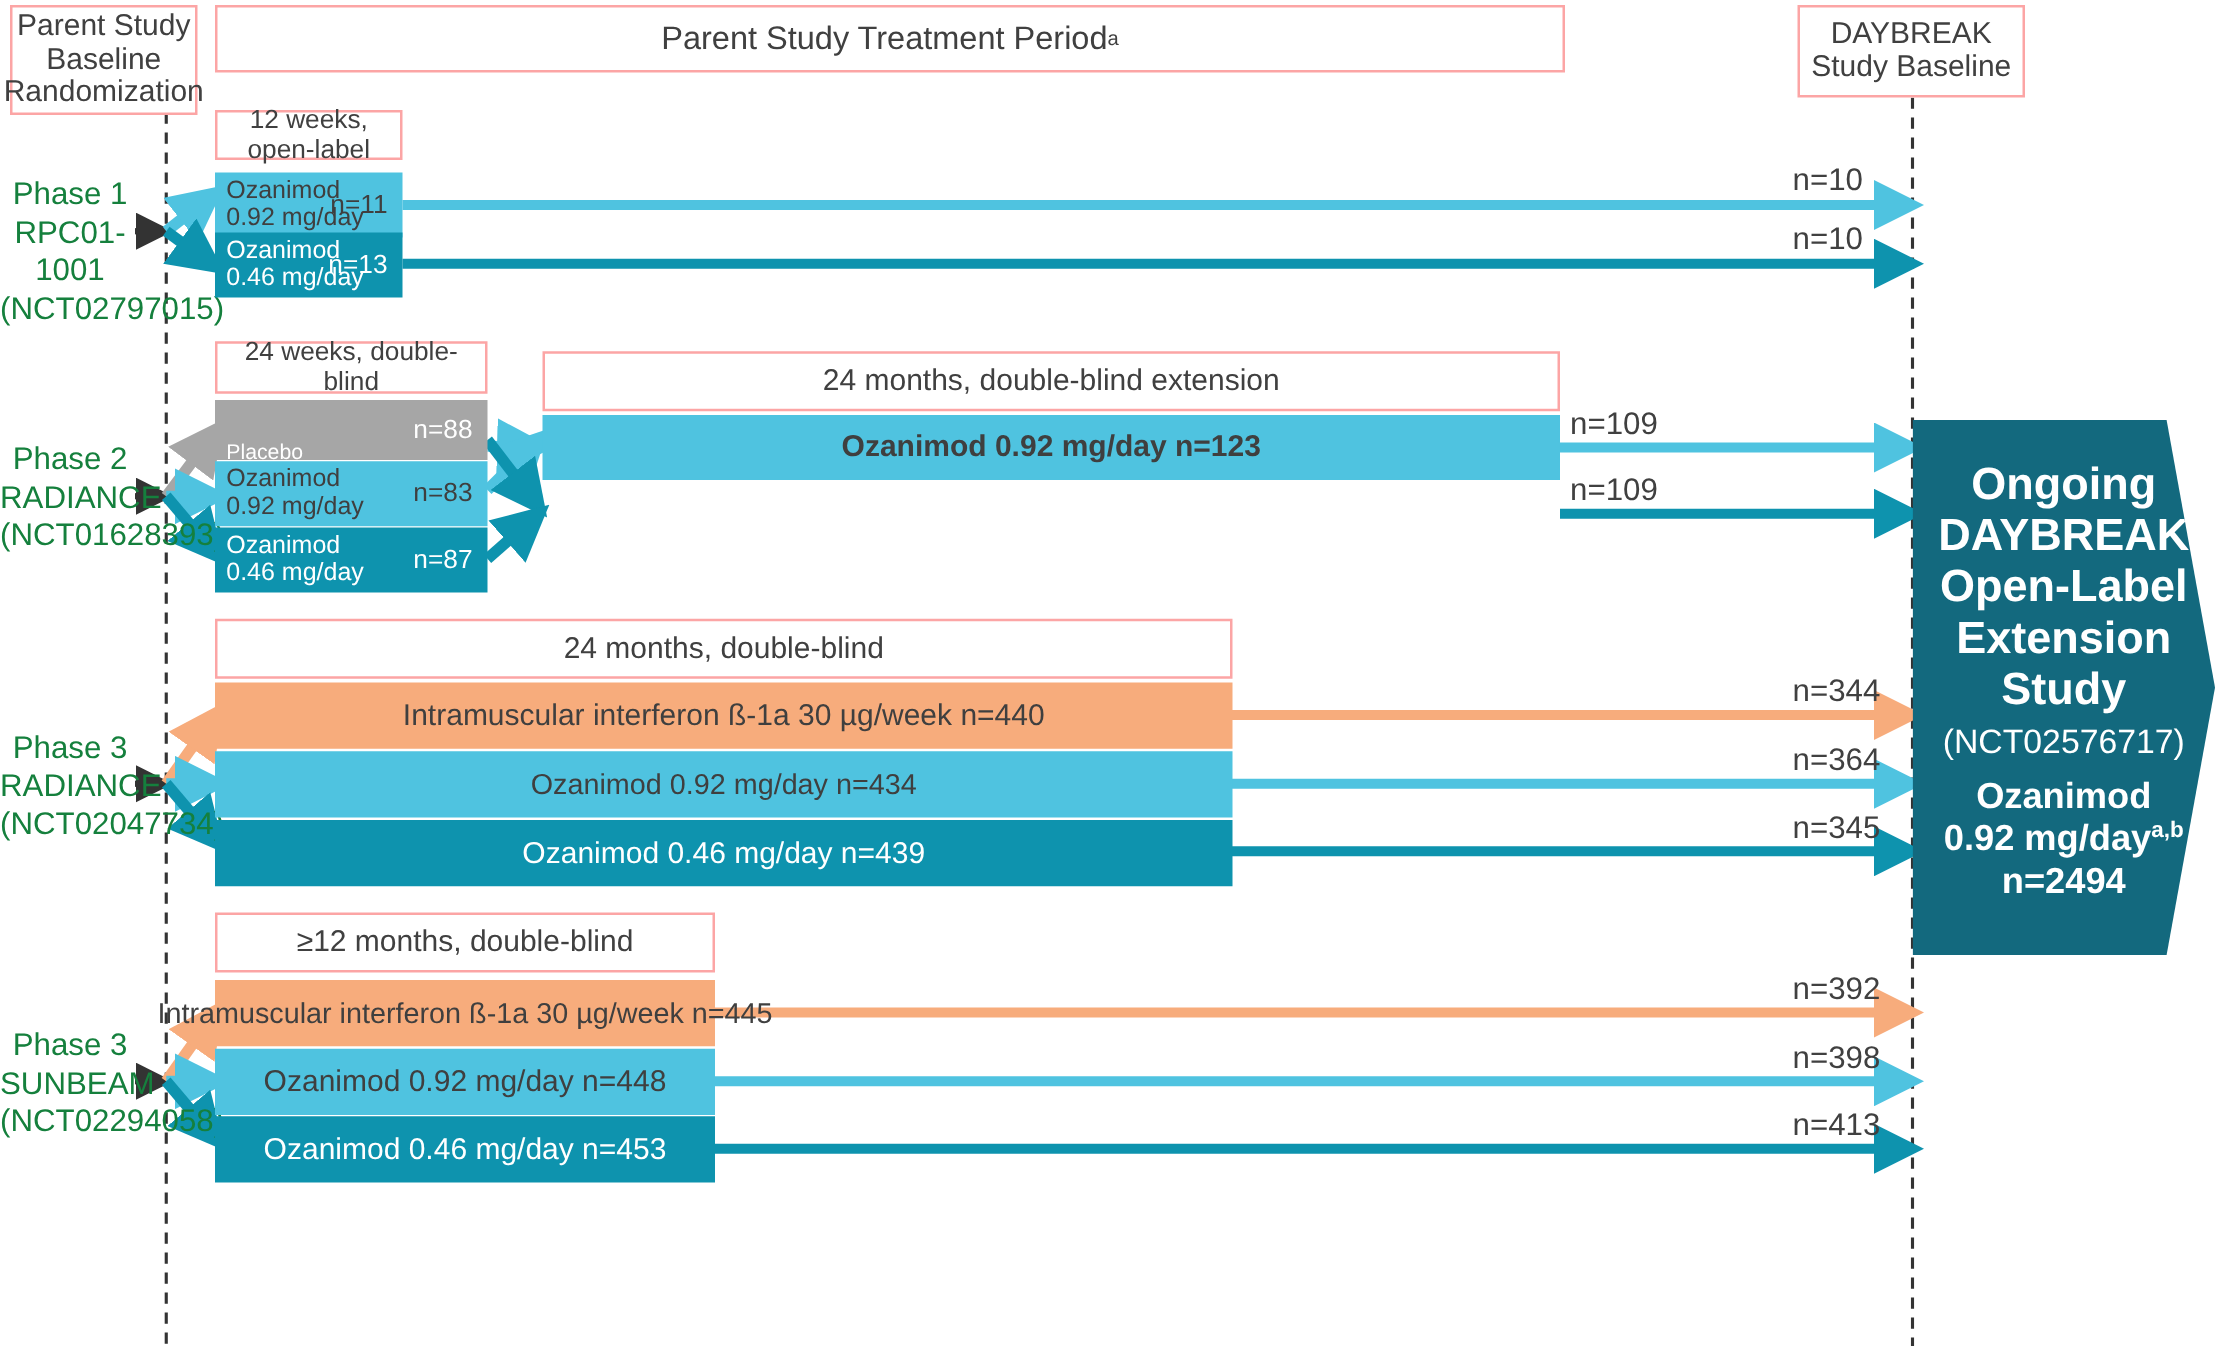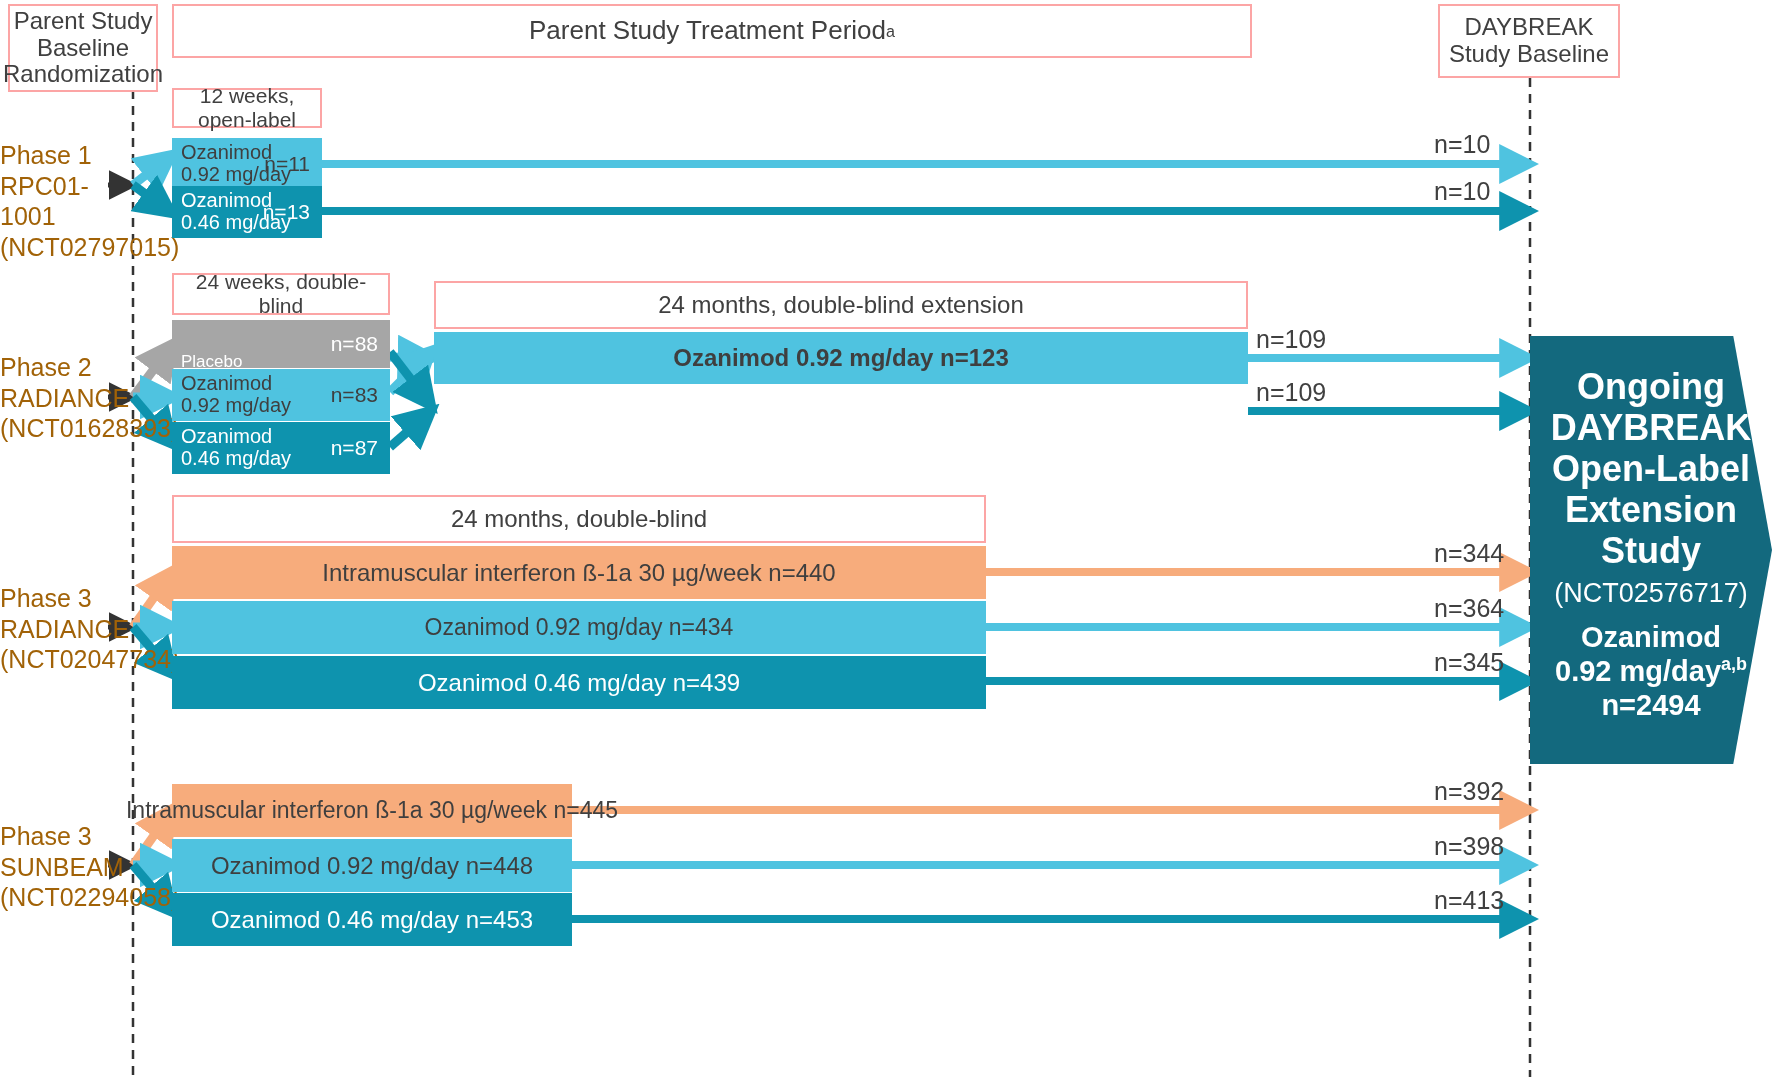--- a/index.html
+++ b/index.html
@@ -20,21 +20,21 @@
   .bar.c-dark{background:#0E93AE;color:#ffffff;}
   .bar.c-gray{background:#A6A6A6;color:#ffffff;}
   .bar.c-orange{background:#F7AC7C;color:#3f3f3f;}
   .bar .txt{padding-left:9px;white-space:nowrap;line-height:1.08;}
   .bar .ncell{position:absolute;white-space:nowrap;}
   .bar.ctr{justify-content:center;}
   .bar.ctr .txt{padding-left:0;}
 
   
   .studylabel{
-    text-align:left;line-height:1.22;color:#a16207;
+    text-align:center;line-height:1.22;color:#15803d;
     font-size:25px;white-space:pre-line;
   }
 
   
   .nlab{position:absolute;font-size:25px;color:#404040;white-space:nowrap;}
 
   
   #daybreak{
     position:absolute;background:#13697E;color:#fff;
     display:flex;flex-direction:column;align-items:center;justify-content:flex-start;
@@ -197,20 +197,21 @@
   </div>
 
   <div class="nlab" style="left:1434px;top:539px;">n=344</div>
   <div class="nlab" style="left:1434px;top:594px;">n=364</div>
   <div class="nlab" style="left:1434px;top:648px;">n=345</div>
 
   <div class="abs studylabel" style="left:0px;top:821px;width:112px;">Phase 3
 SUNBEAM
 (NCT02294058)</div>
 
+  <div class="abs obox" style="left:172px;top:730px;width:400px;height:48px;font-size:24px;">≥12 months, double-blind</div>
 
   <div class="bar c-orange ctr" style="left:172px;top:784px;width:400px;height:53px;">
     <span class="txt" style="font-size:23px;">Intramuscular interferon ß-1a 30 µg/week  n=445</span>
   </div>
 
   <div class="bar c-light ctr" style="left:172px;top:839px;width:400px;height:53px;">
     <span class="txt" style="font-size:24px;">Ozanimod 0.92 mg/day  n=448</span>
   </div>
 
   <div class="bar c-dark ctr" style="left:172px;top:893px;width:400px;height:53px;">

